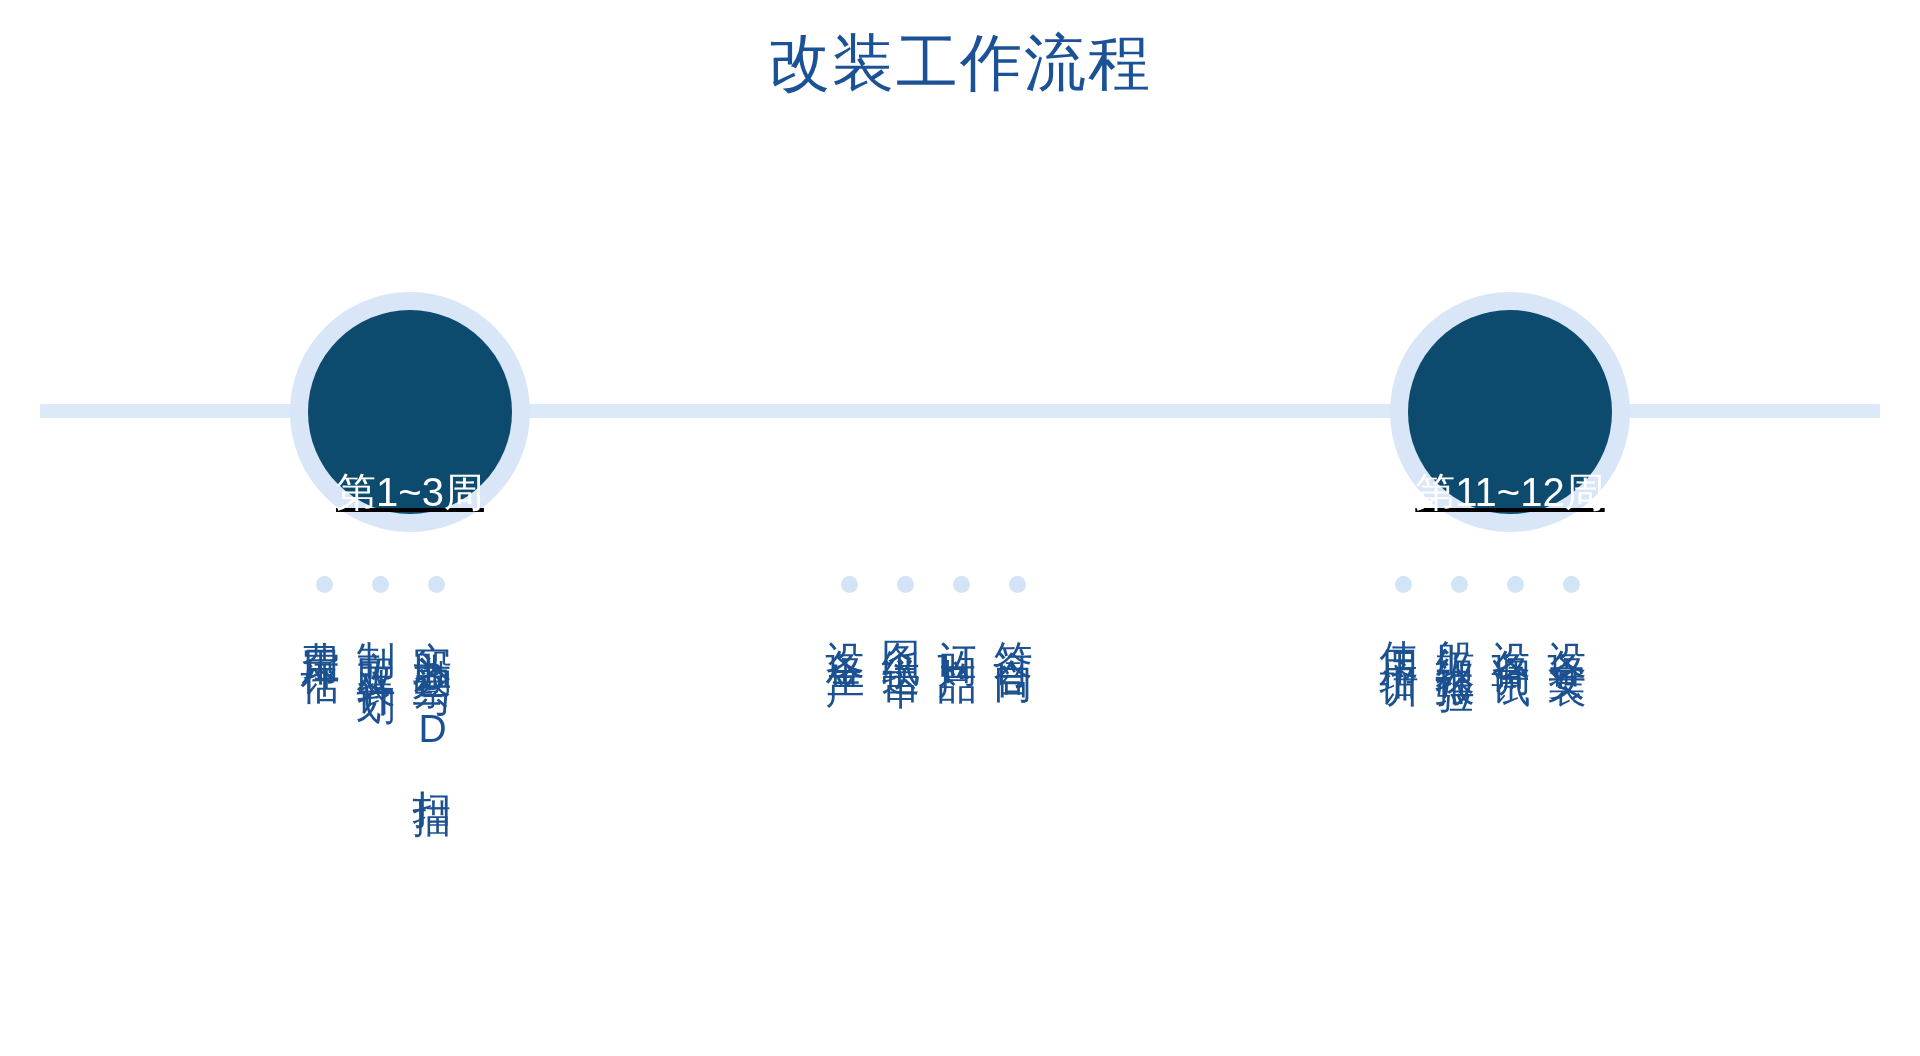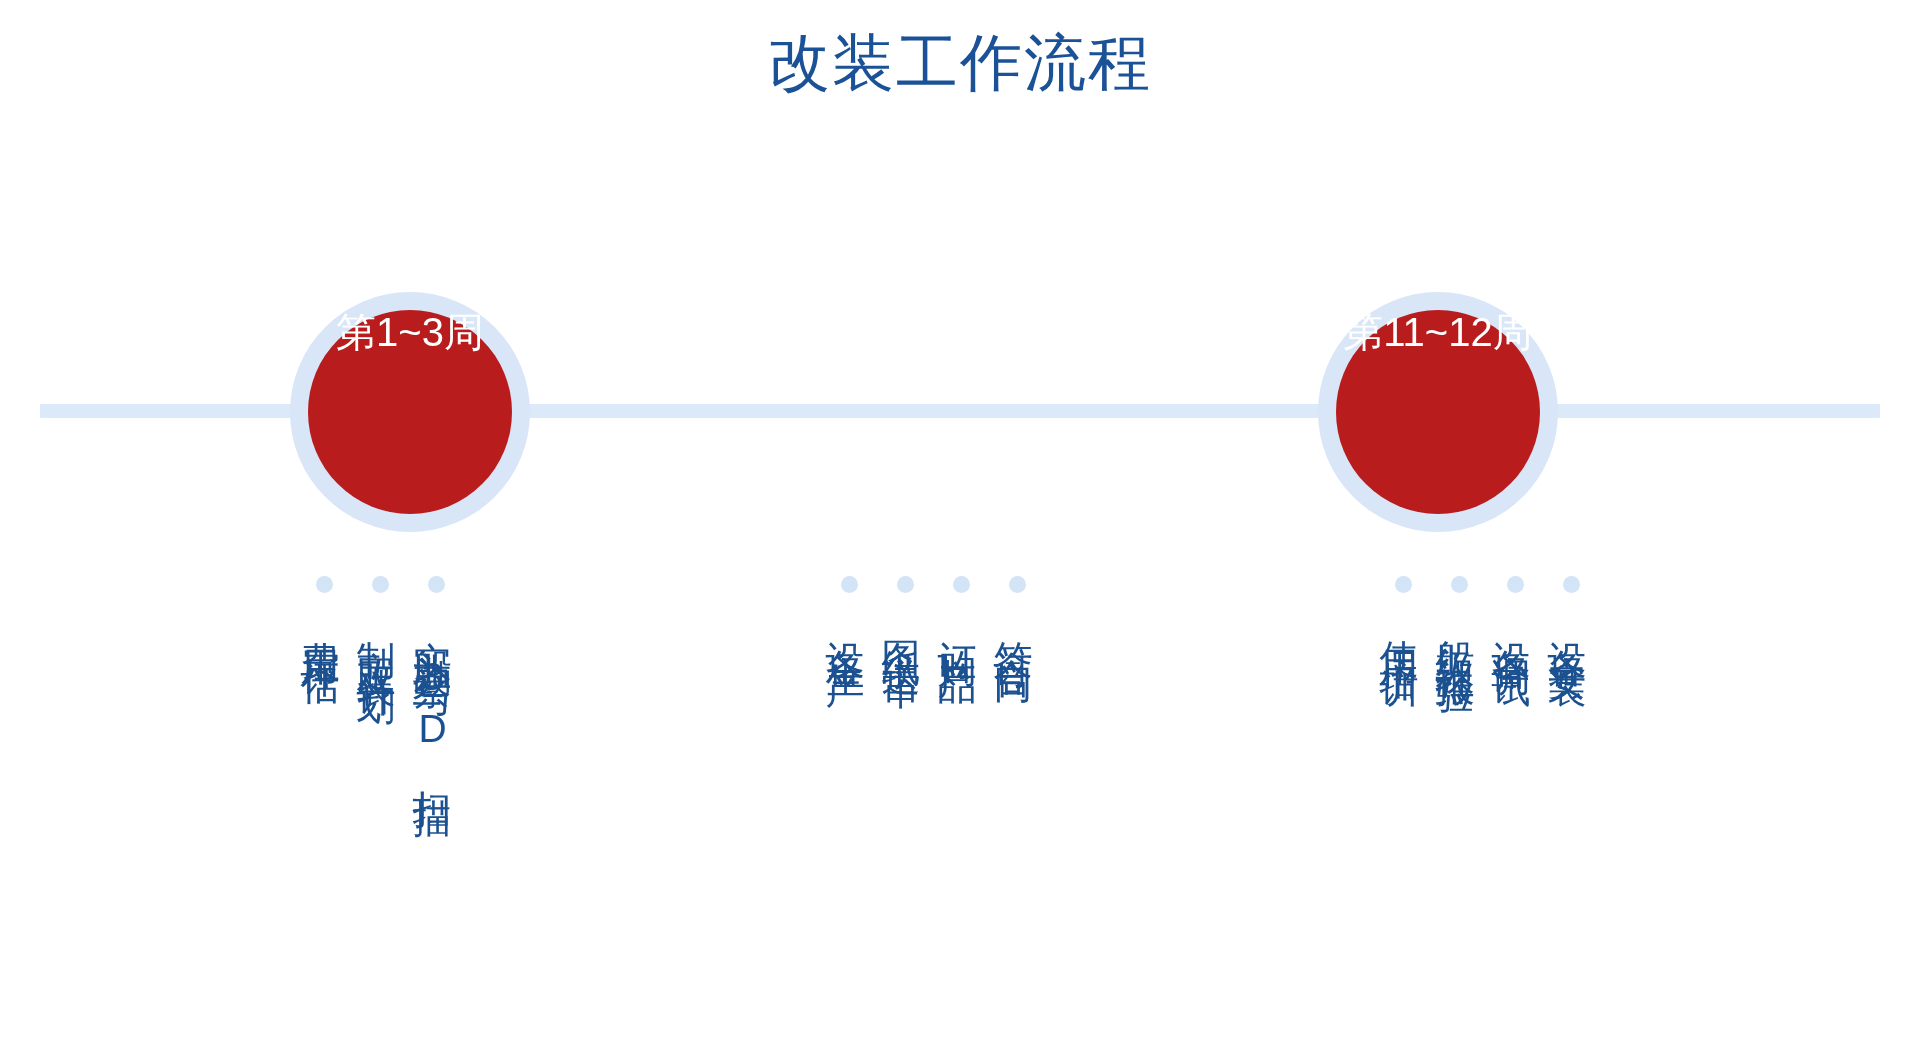--- a/index.html
+++ b/index.html
@@ -65,24 +65,25 @@
     border-radius: 50%;
     background: #D8E6F7;
   }
   .disc {
     position: absolute;
     left: 18px;
     top: 18px;
     width: 204px;
     height: 204px;
     border-radius: 50%;
-    background: #b91c1c;
+    background: #0c4a6e;
     display: flex;
-    align-items: flex-start;
+    align-items: flex-end;
     justify-content: center;
+    text-decoration: underline;
   }
   .disc-label {
     color: #ffffff;
     font-size: 40px;
     line-height: 44px;
     font-weight: 400;
     white-space: nowrap;
     letter-spacing: 0px;
   }
 
@@ -155,21 +156,21 @@
       <div class="dot" style="left:56px;"></div>
       <div class="dot" style="left:112px;"></div>
       <div class="dot" style="left:168px;"></div>
     </div>
     <div class="task-col" style="left:152px; top:40px;">签订合同</div>
     <div class="task-col" style="left:96px; top:40px;">订购产品</div>
     <div class="task-col" style="left:40px; top:40px;">图纸送审</div>
     <div class="task-col" style="left:-16px; top:40px;">设备生产</div>
   </div>
 
-  <div class="phase-node" style="left:1318px;">
+  <div class="phase-node" style="left:1390px;">
     <div class="ring"></div>
     <div class="disc">
       <span class="disc-label">第11~12周</span>
     </div>
   </div>
 
   <div class="phase-tasks" style="left:1395px;">
     <div class="dots-row">
       <div class="dot" style="left:0px;"></div>
       <div class="dot" style="left:56px;"></div>

